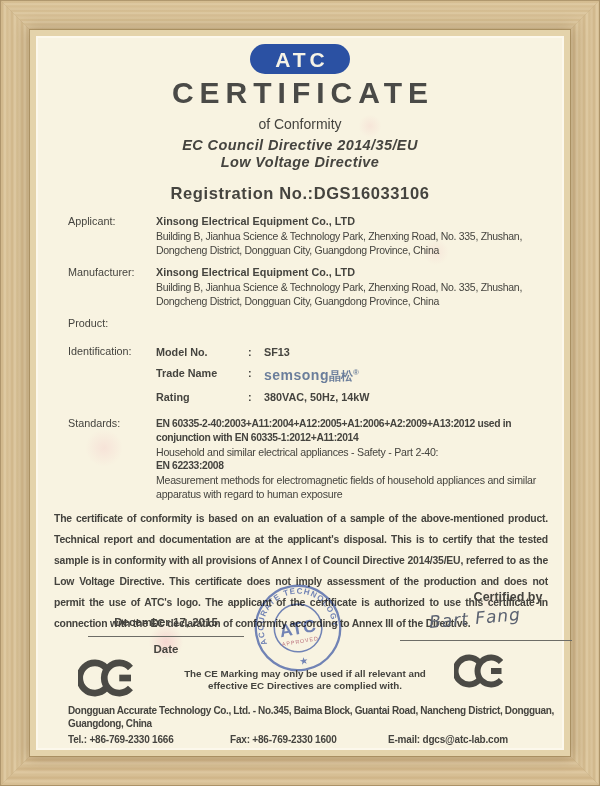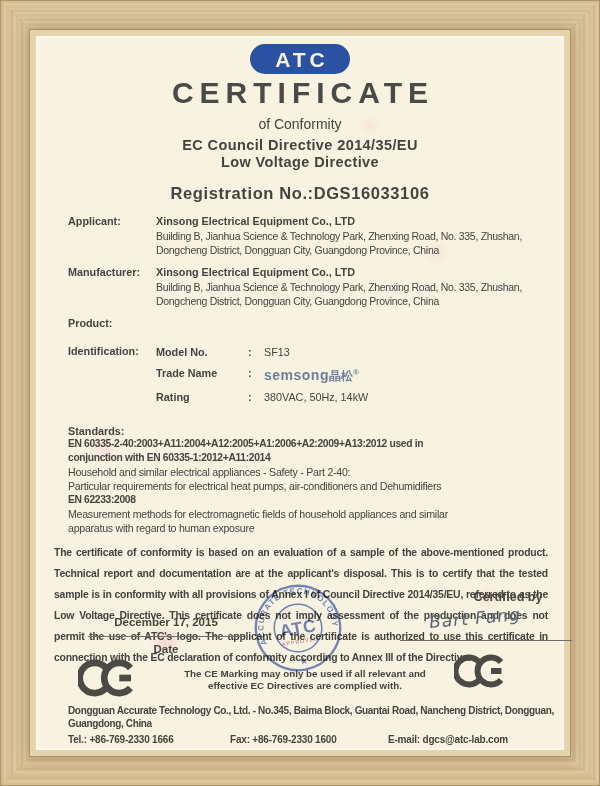--- a/index.html
+++ b/index.html
@@ -34,45 +34,45 @@
   .b { font-weight:bold; }
 
   
   .pill { width:100px; height:30px; margin:6px auto 0; border-radius:15px;
     background:#2b51a3; display:flex; align-items:center; justify-content:center; }
   .pill span { color:#f6f3e6; font-weight:bold; font-size:21px; letter-spacing:4px;
     margin-right:-4px; line-height:1; }
   .title { text-align:center; font-weight:bold; font-size:30px; letter-spacing:6px;
     margin:2px 0 0 6px; color:#4a4a47; }
   .subtitle { text-align:center; font-weight:normal; font-size:14px; margin-top:6px; }
-  .dirline { text-align:center; font-weight:bold; font-size:14.5px; line-height:17px; letter-spacing:.4px; }
+  .dirline { text-align:center; font-weight:bold; font-size:14.5px; line-height:17px; letter-spacing:.4px;font-style:italic; }
   .dir1 { margin-top:5px; }
   .registration { text-align:center; font-weight:bold; font-size:16.5px; margin-top:13px;
     letter-spacing:.6px; }
 
   
   .row { display:flex; padding:0 18px 0 30px; font-size:10.8px; }
-  .row .lbl { flex:none; width:88px; font-weight:bold; }
+  .row .lbl { flex:none; width:88px; font-weight:normal; }
   .row .val { flex:1; min-width:0; }
   .row .name { font-weight:bold; margin-bottom:3px; }
   .addr-line { white-space:nowrap; font-size:10.5px; letter-spacing:-.3px; line-height:13.5px; }
   .row-applicant { margin-top:12px; }
   .row-manufacturer { margin-top:9px; }
   .row-product { margin-top:9px;gap:12px; }
   .row-product .val { font-weight:bold; }
   .row-ident { margin-top:16px; }
   .subrow { display:flex; line-height:14px; margin-bottom:7px; }
   .subname { flex:none; width:92px; font-weight:bold; }
   .colon { flex:none; width:16px; font-weight:bold; }
-  .subval { font-weight:normal; white-space:nowrap; }
+  .subval { font-weight:bold; white-space:nowrap; }
   .brand { color:#6b7e9b; font-weight:bold; }
   .brand-latin { font-size:14px; letter-spacing:.5px; }
   .brand-cjk { font-size:12px; margin-left:0; }
   .brand-reg { font-size:8px; vertical-align:super; }
-  .row-standards { margin-top:14px;flex-direction:column; }
+  .row-standards { margin-top:6px; }
   .std { white-space:nowrap; font-size:10.6px; letter-spacing:-.25px; line-height:14px; }
   .std.b { font-size:10.3px; letter-spacing:-.35px; }
 
   
   .declaration { margin:7px 14px 0 16px; text-align:justify; font-weight:bold;
     font-size:10.4px; line-height:21px; letter-spacing:-.2px; color:#44433e; }
 
   
   .abs { position:absolute; }
   .certified-by { top:552px; left:398px; width:144px; text-align:center;
@@ -168,21 +168,20 @@
         </div>
       </div>
     </div>
 
     <div class="row row-standards">
       <span class="lbl">Standards:</span>
       <div class="val">
         <div class="std b">EN 60335-2-40:2003+A11:2004+A12:2005+A1:2006+A2:2009+A13:2012 used in</div>
         <div class="std b">conjunction with EN 60335-1:2012+A11:2014</div>
         <div class="std">Household and similar electrical appliances - Safety - Part 2-40:</div>
-        <div class="std">Particular requirements for electrical heat pumps, air-conditioners and Dehumidifiers</div>
         <div class="std b">EN 62233:2008</div>
         <div class="std">Measurement methods for electromagnetic fields of household appliances and similar</div>
         <div class="std">apparatus with regard to human exposure</div>
       </div>
     </div>
 
     <div class="declaration">The certificate of conformity is based on an evaluation of a sample of the above-mentioned product. Technical report and documentation are at the applicant's disposal. This is to certify that the tested sample is in conformity with all provisions of Annex I of Council Directive 2014/35/EU, referred to as the Low Voltage Directive. This certificate does not imply assessment of the production and does not permit the use of ATC's logo. The applicant of the certificate is authorized to use this certificate in connection with the EC declaration of conformity according to Annex III of the Directive.</div>
 
     <div class="abs certified-by">Certified by</div>
     <div class="abs signature">Bart Fang</div>

